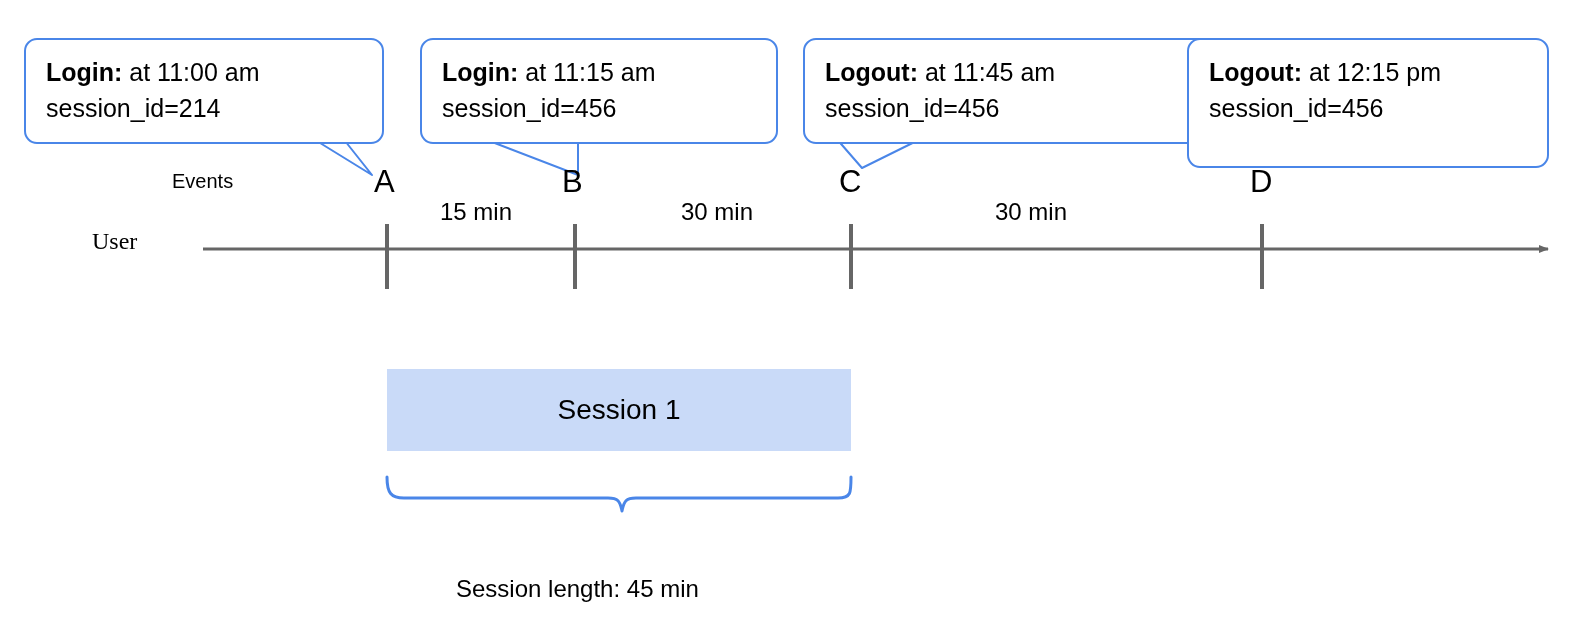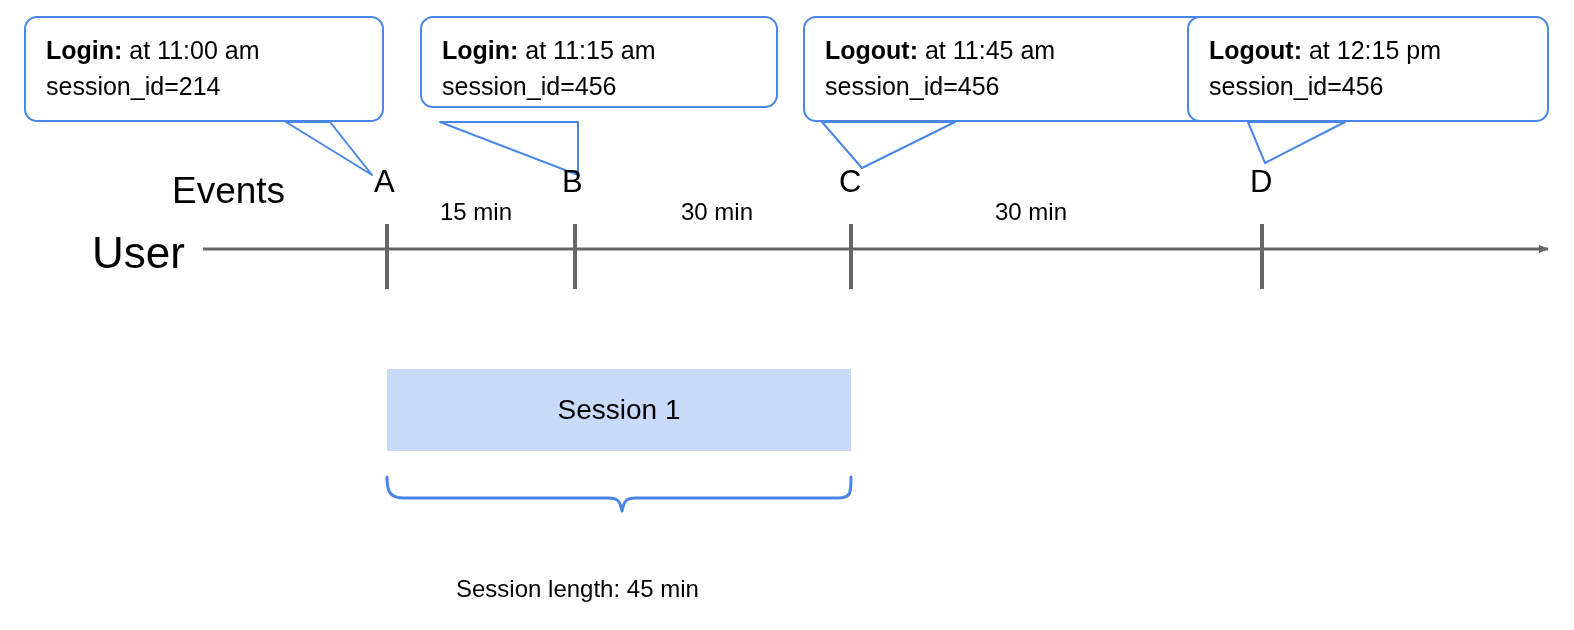--- a/index.html
+++ b/index.html
@@ -22,42 +22,43 @@
     position: absolute;
     box-sizing: border-box;
     border: 2px solid #4a86e8;
     border-radius: 13px;
     background: #ffffff;
     padding: 14px 18px 14px 20px;
     font-size: 25px;
     line-height: 36px;
     white-space: nowrap;
     z-index: 3;
+    margin-top: 22px;
   }
   .callout .lead { font-weight: bold; }
   .callout .ln { display: block; }
 
   
   #vector {
     position: absolute;
     left: 0; top: 0;
     width: 1574px;
     height: 630px;
     z-index: 2;
     overflow: visible;
   }
 
   
   .lbl {
     position: absolute;
     white-space: nowrap;
     z-index: 4;
   }
-  .lbl-events { font-size: 37px; }
-  .lbl-user   { font-size: 44px; }
+  .lbl-events { font-size: 20px; }
+  .lbl-user   { font-size: 24px; font-family: Liberation Serif, serif; }
   .lbl-tick   { font-size: 31px; }
   .lbl-gap    { font-size: 24px; }
   .lbl-caption{ font-size: 24px; }
 
   
   .session-bar {
     position: absolute;
     box-sizing: border-box;
     background: #c9daf8;
     display: flex;
@@ -71,31 +72,31 @@
 </head>
 <body>
 
 <div id="canvas">
 
   <div class="callout" style="left:24px; top:16px; width:360px; height:106px;">
     <span class="ln"><span class="lead">Login:</span><span> at 11:00 am</span></span>
     <span class="ln">session_id=214</span>
   </div>
 
-  <div class="callout" style="left:420px; top:16px; width:358px; height:92px;">
+  <div class="callout" style="left:420px; top:16px; width:358px; height:106px;">
     <span class="ln"><span class="lead">Login:</span><span> at 11:15 am</span></span>
     <span class="ln">session_id=456</span>
   </div>
 
   <div class="callout" style="left:803px; top:16px; width:432px; height:106px;">
     <span class="ln"><span class="lead">Logout:</span><span> at 11:45 am</span></span>
     <span class="ln">session_id=456</span>
   </div>
 
-  <div class="callout" style="left:1187px; top:16px; width:362px; height:106px;">
+  <div class="callout" style="left:1187px; top:16px; width:362px; height:130px;">
     <span class="ln"><span class="lead">Logout:</span><span> at 12:15 pm</span></span>
     <span class="ln">session_id=456</span>
   </div>
 
   <svg id="vector" viewBox="0 0 1574 630" xmlns="http://www.w3.org/2000/svg">
     <defs>
       <marker id="arrowhead" markerWidth="10" markerHeight="8" refX="9" refY="4" orient="auto" markerUnits="userSpaceOnUse">
         <path d="M0,0 L10,4 L0,8 Z" fill="#666666"></path>
       </marker>
     </defs>

